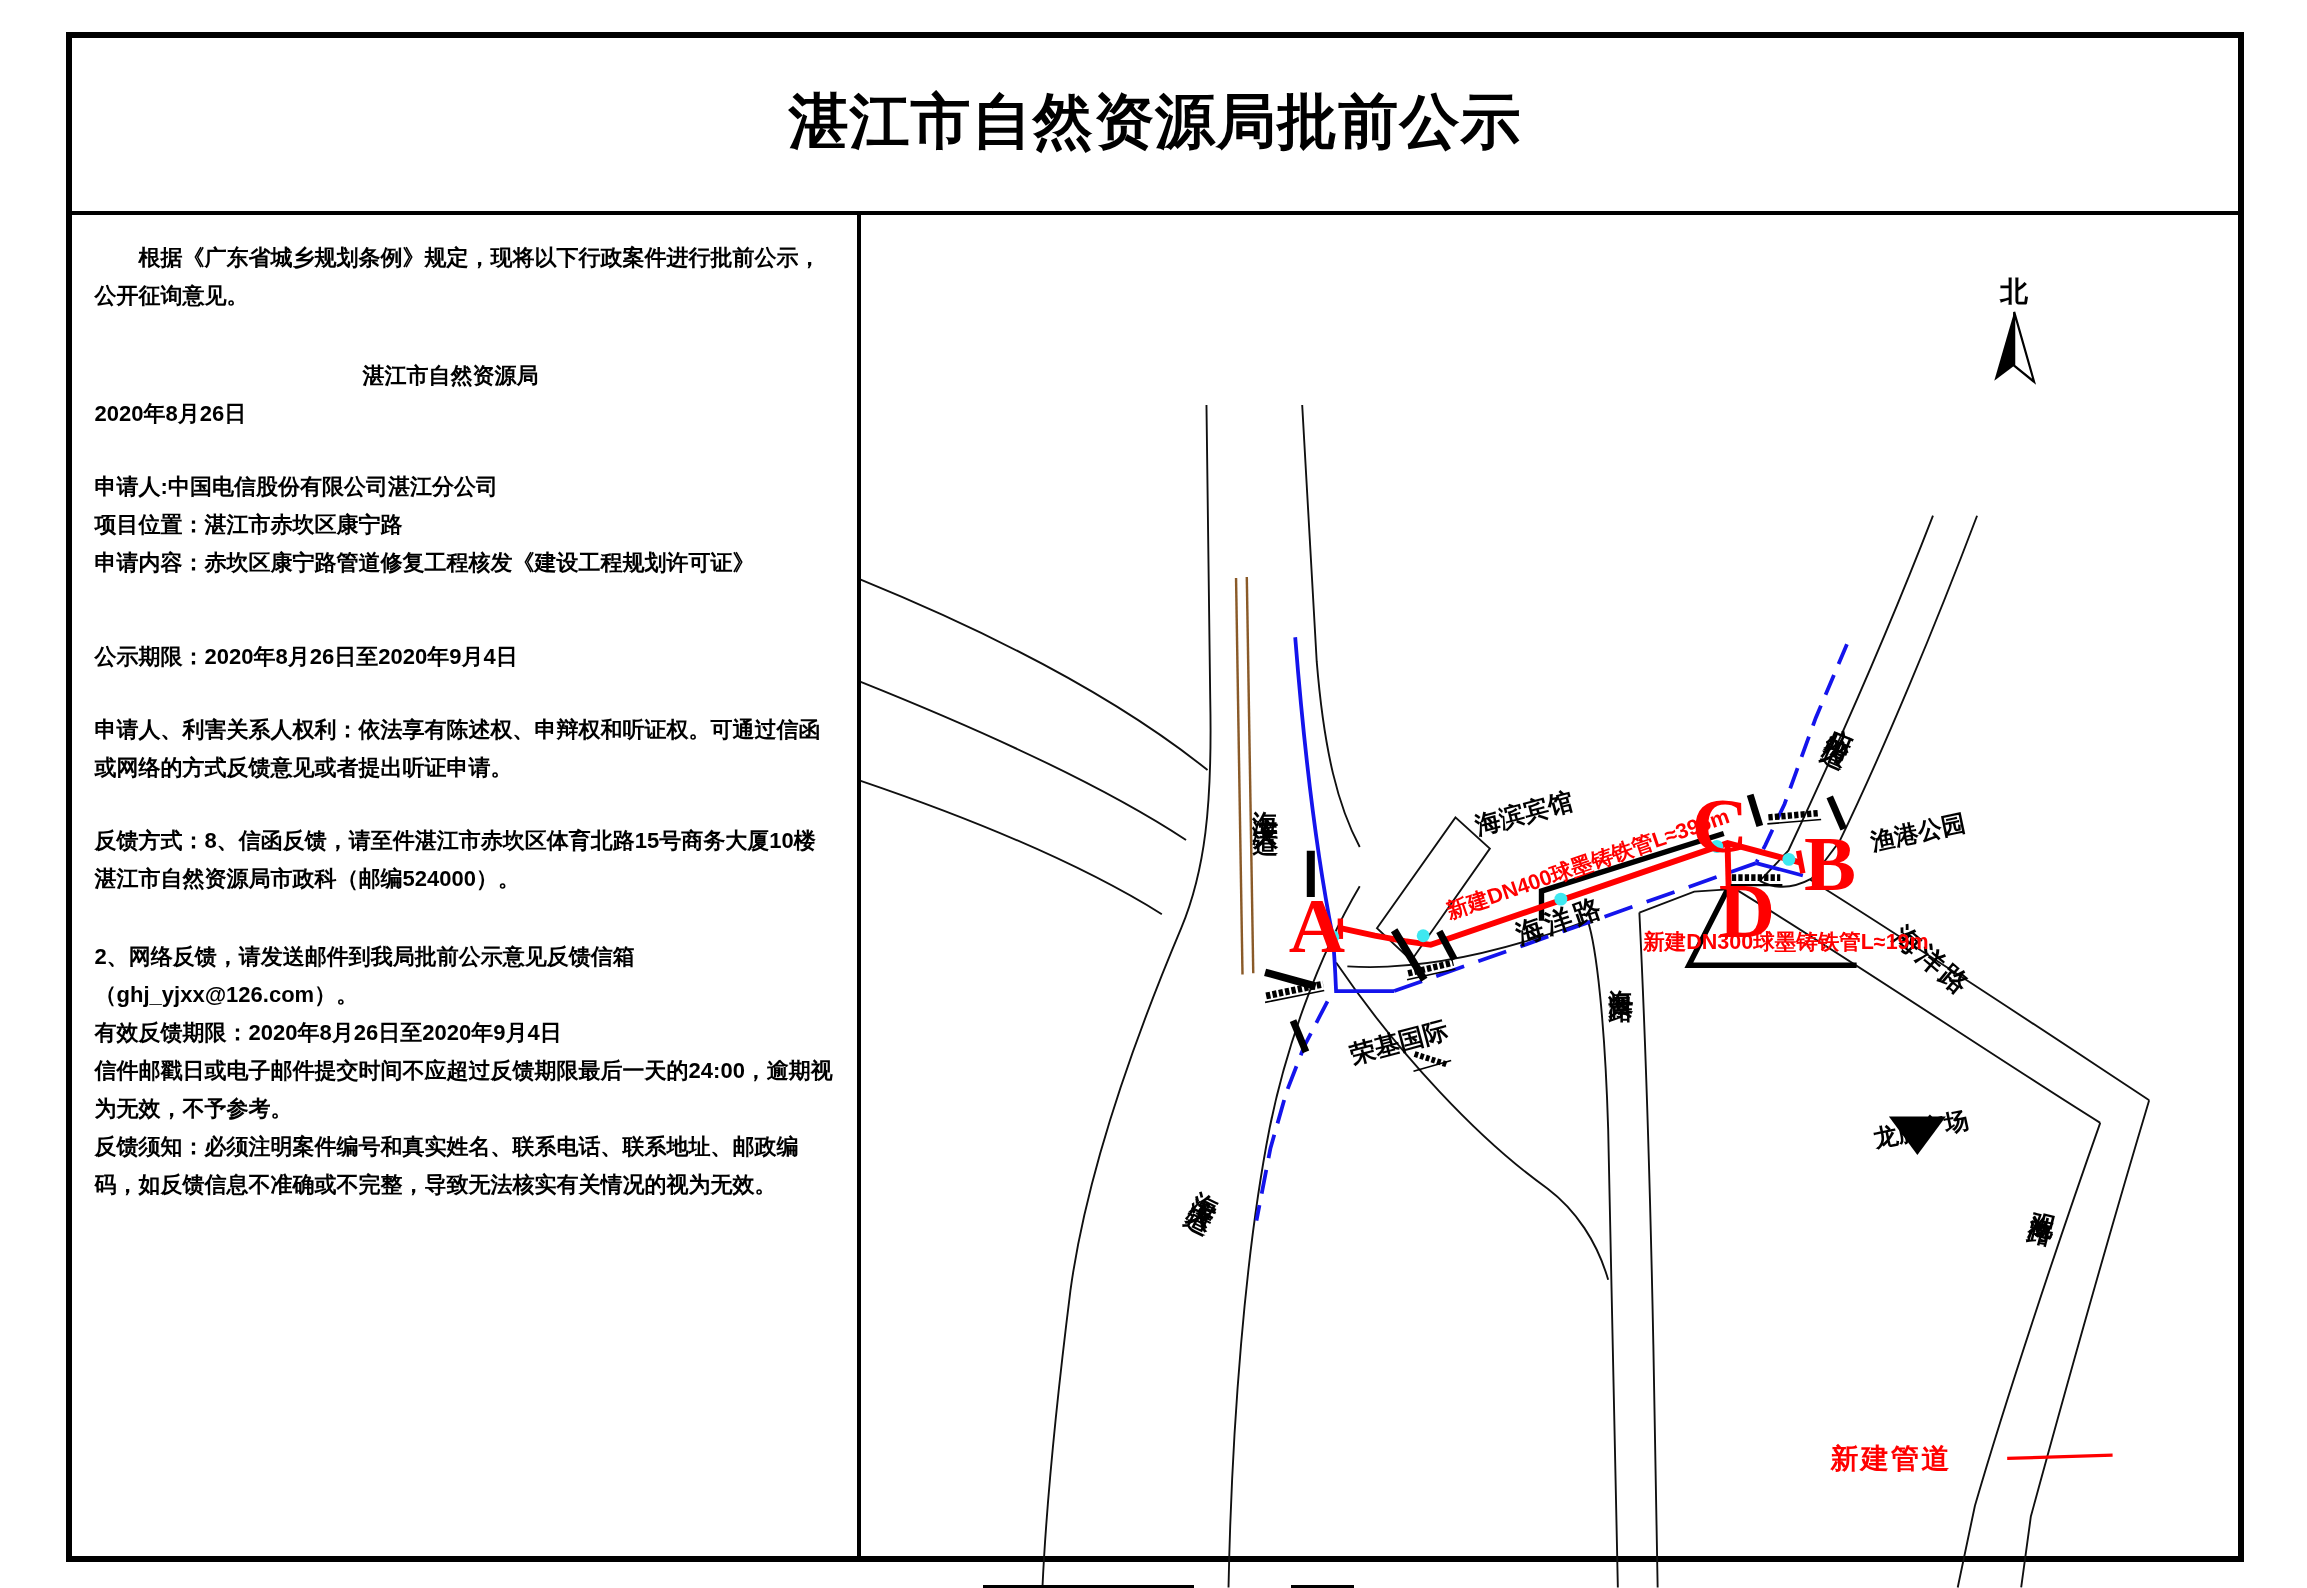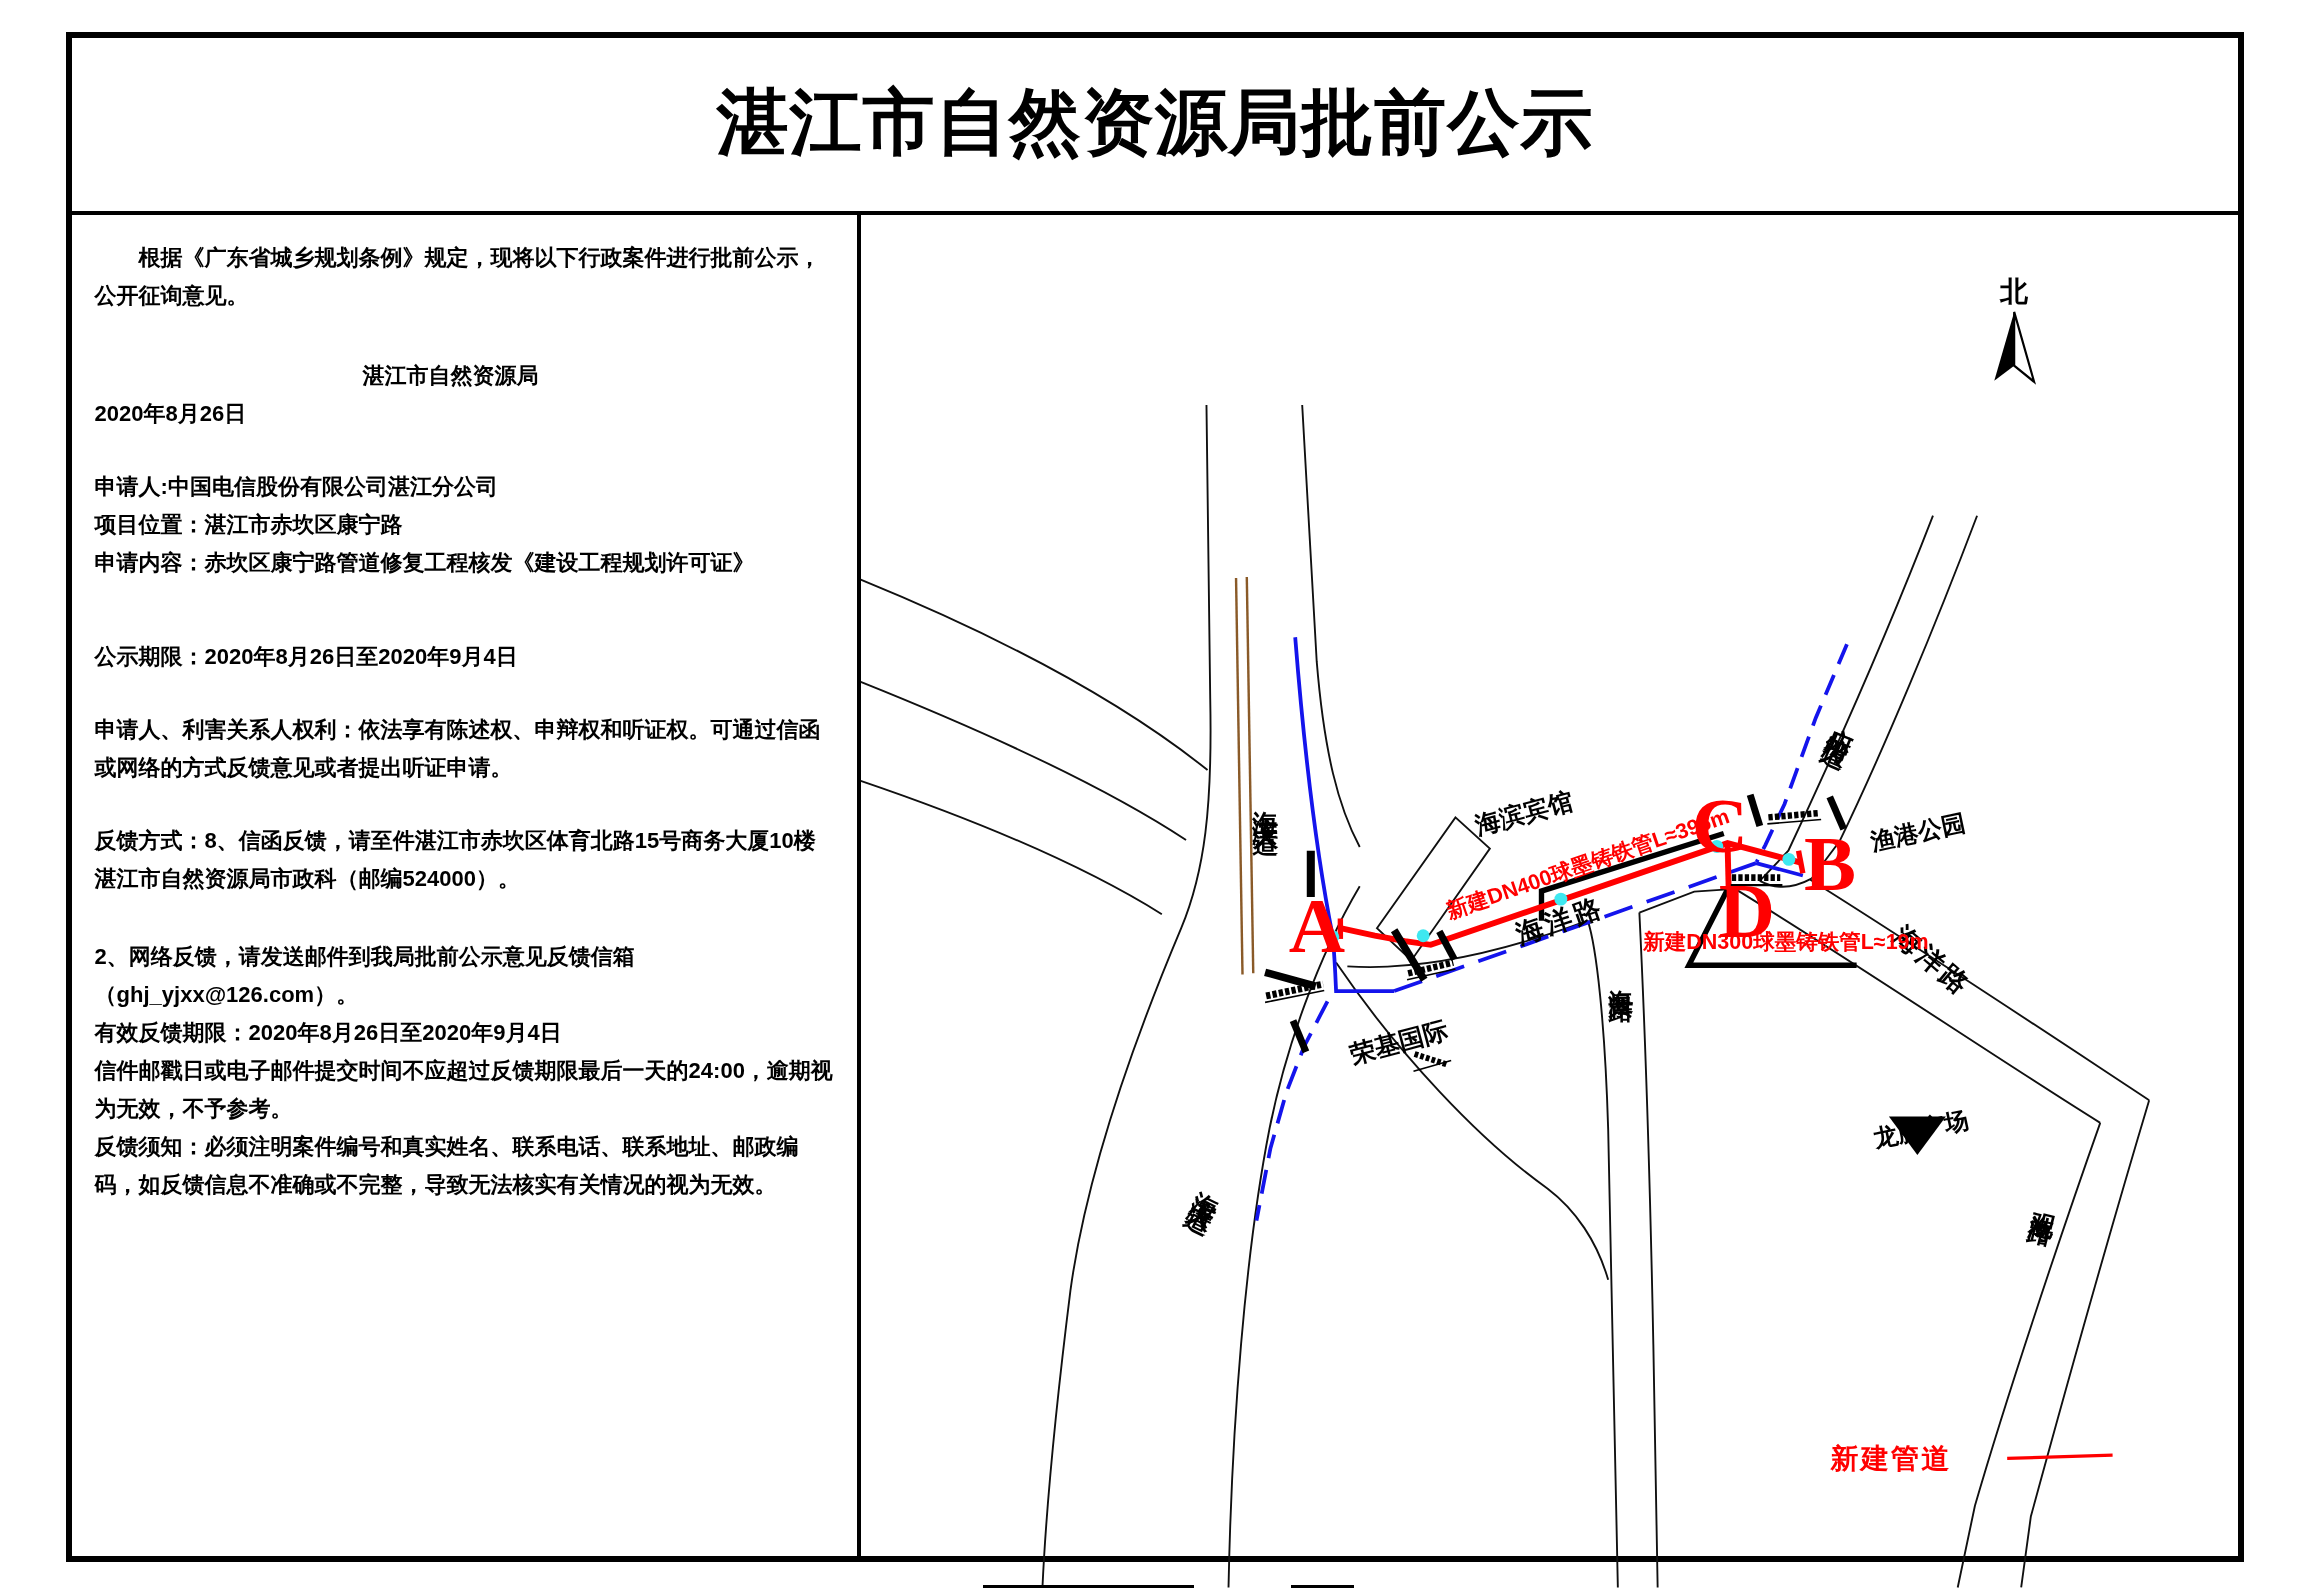--- a/index.html
+++ b/index.html
@@ -3,21 +3,21 @@
 <meta charset="utf-8">
 <style>
   html,body{margin:0;padding:0;background:#ffffff;}
   .page{position:relative;width:2307px;height:1588px;background:#ffffff;overflow:hidden;
         font-family:"Liberation Sans",sans-serif;color:#000;}
   .frame{position:absolute;left:66px;top:32px;width:2178px;height:1530px;
          border:6px solid #000;box-sizing:border-box;background:#fff;}
   .title{position:absolute;left:66px;top:32px;width:2178px;height:181px;
          display:flex;align-items:center;justify-content:center;
          font-family:"Liberation Serif","DejaVu Serif",serif;font-weight:bold;
-         font-size:72px;letter-spacing:1.1px;}
+         font-size:60px;letter-spacing:1.1px;}
   .hdiv{position:absolute;left:66px;top:211px;width:2178px;height:4.3px;background:#000;}
   .vdiv{position:absolute;left:857px;top:211px;width:4.3px;height:1351px;background:#000;}
 
   
   .panel{position:absolute;left:72px;top:215px;width:786px;height:1329px;
          padding:24px 21.5px 0 22.6px;box-sizing:border-box;
          font-weight:bold;font-size:22px;line-height:38px;
          font-family:"Liberation Sans","DejaVu Sans",sans-serif;}
   .panel p{margin:0;}
   .indent{text-indent:2em;}

